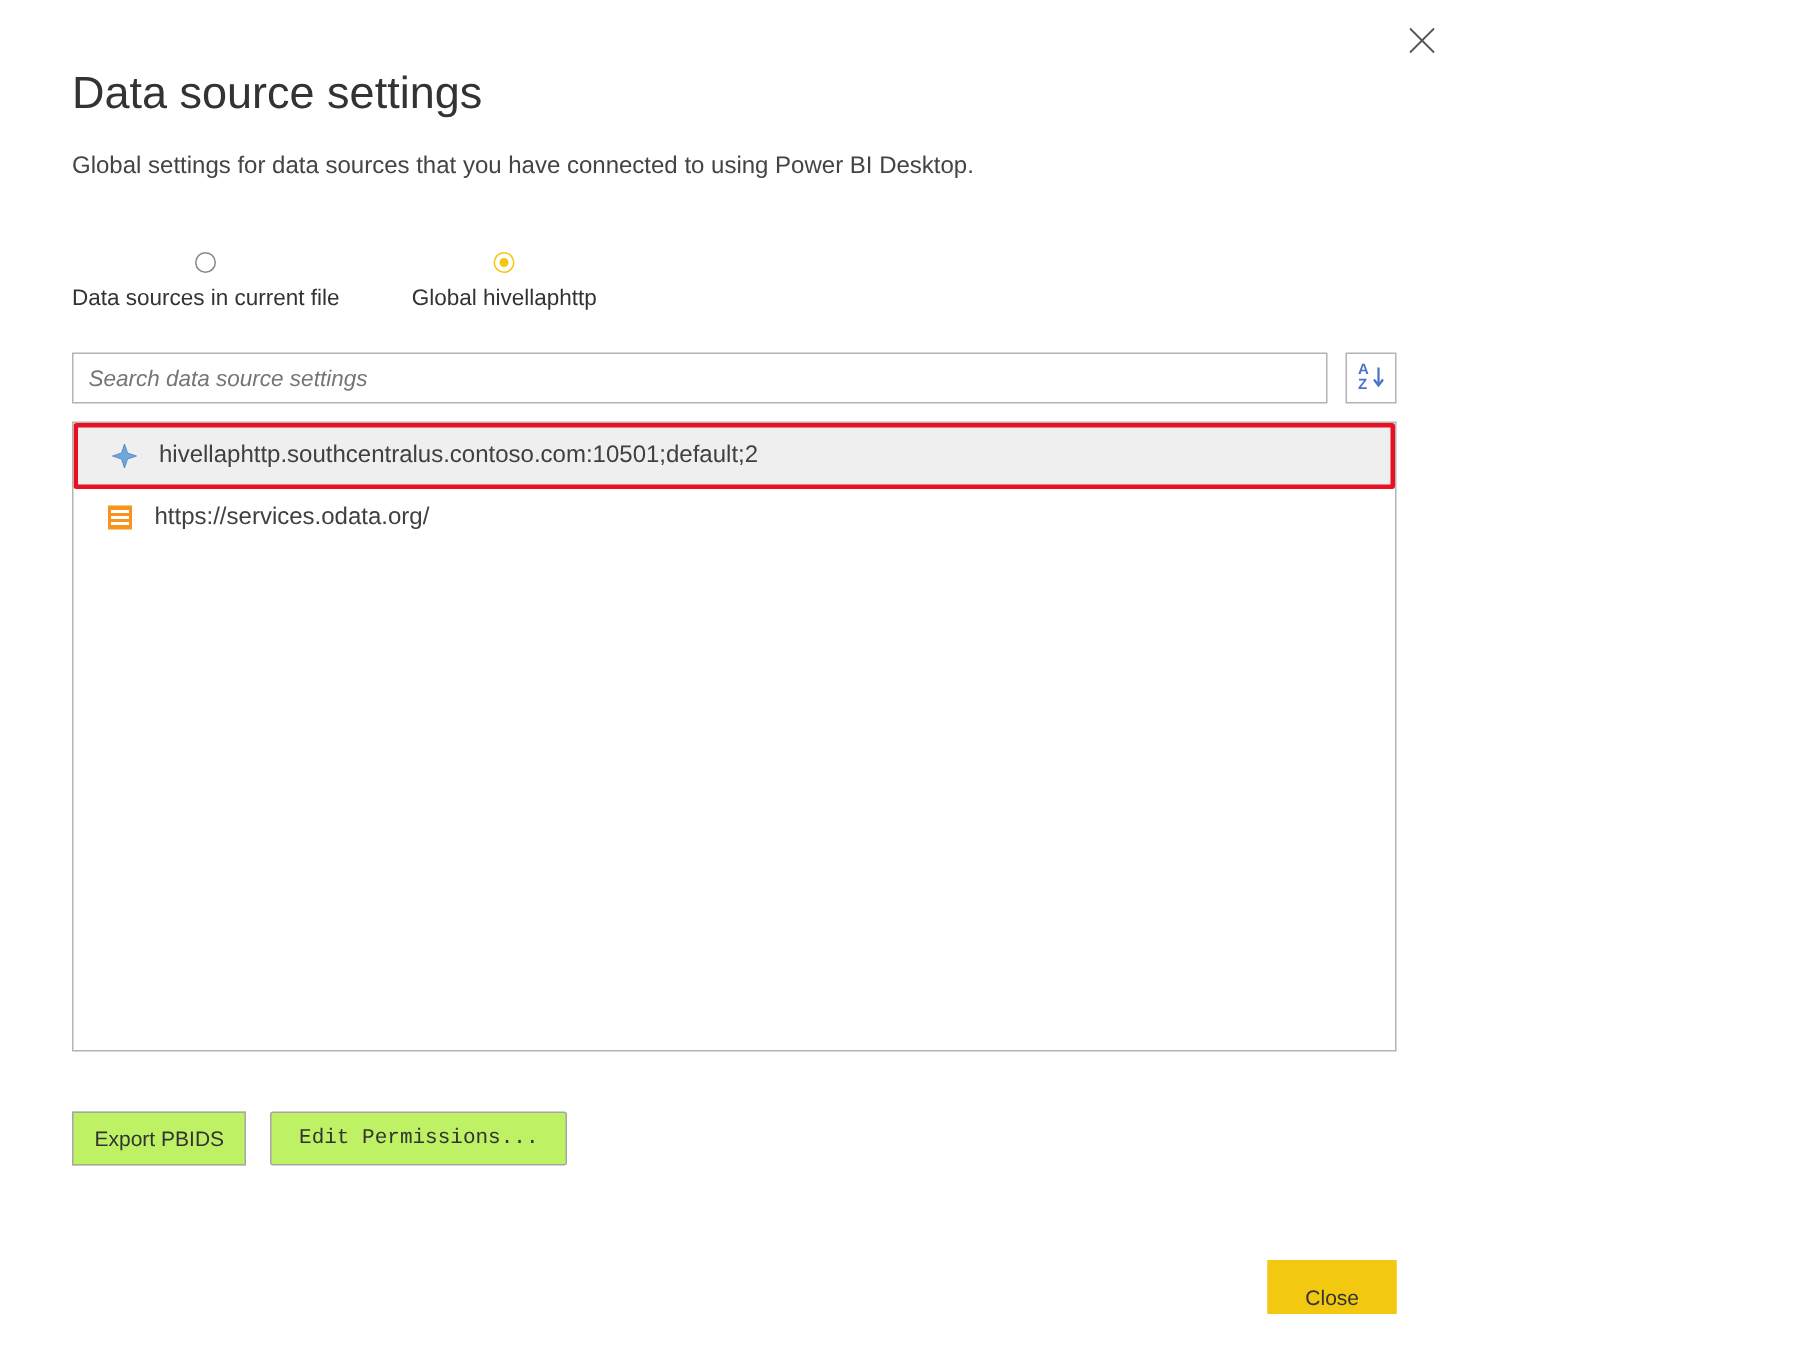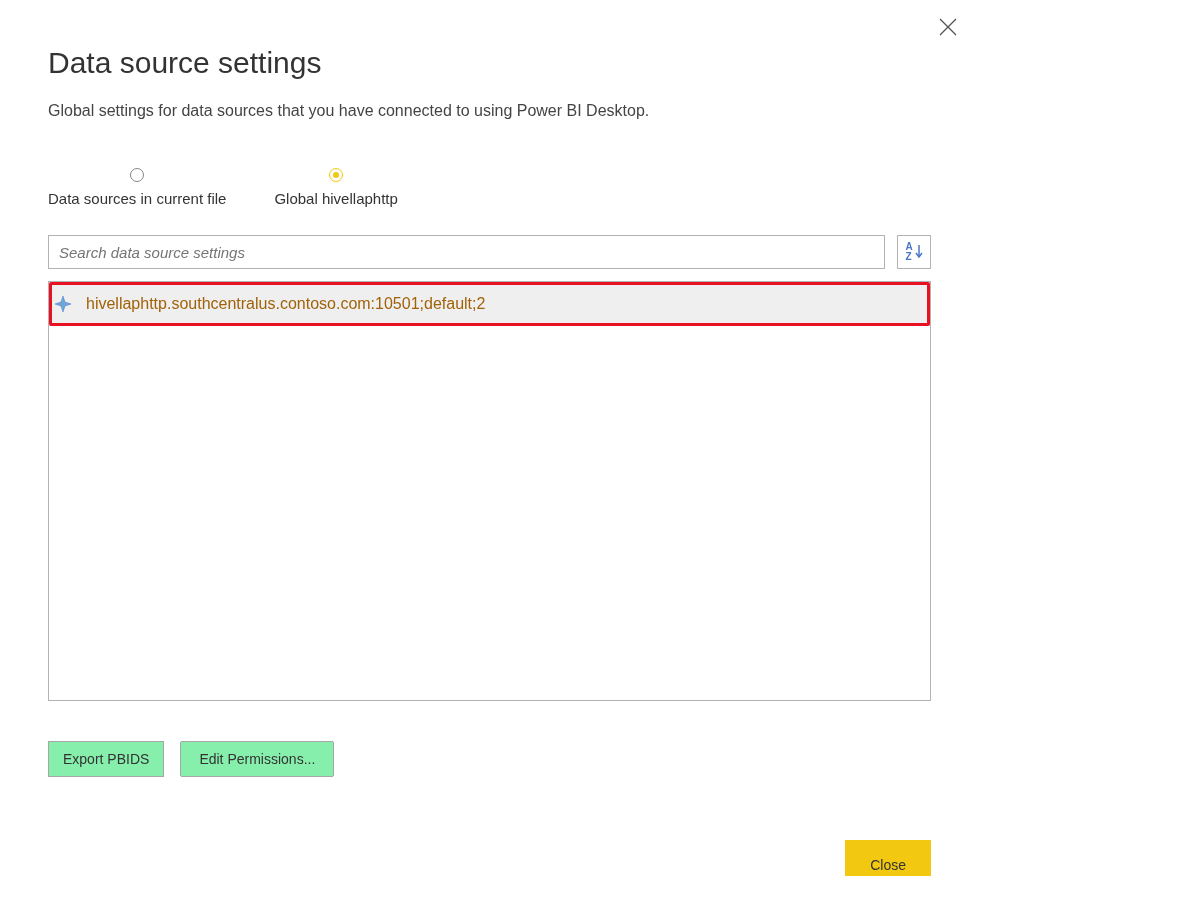--- a/index.html
+++ b/index.html
@@ -14,26 +14,26 @@
   .radio-circle { width:14px; height:14px; border-radius:50%; border:1.5px solid #888; position:relative; display:inline-block; }
   .radio-circle.selected { border-color:#F2C811; }
   .radio-circle.selected::after { content:""; position:absolute; width:6px; height:6px; background:#F2C811; border-radius:50%; top:50%; left:50%; transform:translate(-50%,-50%); }
   .search-row { display:flex; gap:12px; align-items:stretch; margin-bottom:12px; }
   .search-box { flex:1; border:1px solid #b3b3b3; height:34px; padding:0 10px; font-size:15px; font-style:italic; color:#888; outline:none; }
   .sort-btn { width:34px; height:34px; border:1px solid #b3b3b3; display:flex; align-items:center; justify-content:center; cursor:pointer; color:#4a74c9; font-size:13px; font-weight:600; background:#fff; }
   .sort-btn .sort-inner { display:flex; align-items:center; }
   .sort-btn .az { display:flex; flex-direction:column; line-height:10px; font-size:10px; color:#4a74c9; }
   .sort-btn .arrow { margin-left:2px; }
   .list-container { border:1px solid #b3b3b3; height:420px; overflow:auto; margin-bottom:40px; }
-  .list-item { display:flex; align-items:center; gap:12px; padding:8px 0; font-size:16px; color:#a16207; cursor:pointer; }
+  .list-item { display:flex; align-items:center; gap:12px; padding:8px 20px; font-size:16px; color:#404040; cursor:pointer; }
   .list-item.selected { background:#efefef; }
   .highlight-red { border:3px solid #e81123; border-radius:2px; }
   .icon-box { width:22px; height:22px; display:flex; align-items:center; justify-content:center; }
   .button-row { display:flex; gap:16px; align-items:center; }
-  .btn { height:36px; border:1px solid #a6a6a6; background:#86efac; padding:0 14px; font-size:14px; color:#333; cursor:pointer; display:flex; align-items:center; }
+  .btn { height:36px; border:1px solid #a6a6a6; background:#bef264; padding:0 14px; font-size:14px; color:#333; cursor:pointer; display:flex; align-items:center; }
   .btn-split { display:flex; }
   .btn-split .main { border-right:none; }
   .btn-split .caret { width:24px; border:1px solid #a6a6a6; border-left:1px solid #a6a6a6; display:flex; align-items:center; justify-content:center; cursor:pointer; background:#fff; }
   .btn-split .caret svg { width:8px; height:8px; }
   .footer { position:absolute; bottom:28px; right:48px; }
   .btn-primary { height:36px; background:#F2C811; border:1px solid #F2C811; padding:16px 24px; font-size:14px; color:#333; cursor:pointer; }
 </style>
 </head>
 <body>
 
@@ -80,24 +80,35 @@
 
   <div class="list-container">
     <div class="list-item selected highlight-red">
       <span class="icon-box">
         <svg width="18" height="18" viewBox="0 0 18 18">
             <polygon points="9,1 11,7 17,9 11,11 9,17 7,11 1,9 7,7" fill="#6ea8d8" stroke="#4a74c9" stroke-width="0.5"></polygon>
           </svg>
       </span>
       <span>hivellaphttp.southcentralus.contoso.com:10501;default;2</span>
     </div>
+    <div class="list-item">
+      <span class="icon-box">
+        <svg width="18" height="18" viewBox="0 0 18 18">
+            <rect x="1" y="1" width="16" height="16" fill="#f7941d"></rect>
+            <rect x="3" y="4" width="12" height="2" fill="#fff"></rect>
+            <rect x="3" y="8" width="12" height="2" fill="#fff"></rect>
+            <rect x="3" y="12" width="12" height="2" fill="#fff"></rect>
+          </svg>
+      </span>
+      <span>https://services.odata.org/</span>
+    </div>
   </div>
 
   <div class="button-row">
     <button class="btn">Export PBIDS</button>
-    <button class="btn highlight-red" style="padding:1px 18px;">Edit Permissions...</button>
+    <button class="btn highlight-red" style="padding:1px 18px;font-family:Liberation Mono, monospace;">Edit Permissions...</button>
   </div>
 
   <div class="footer">
     <button class="btn-primary">Close</button>
   </div>
 
 </div>
 
 </body></html>

